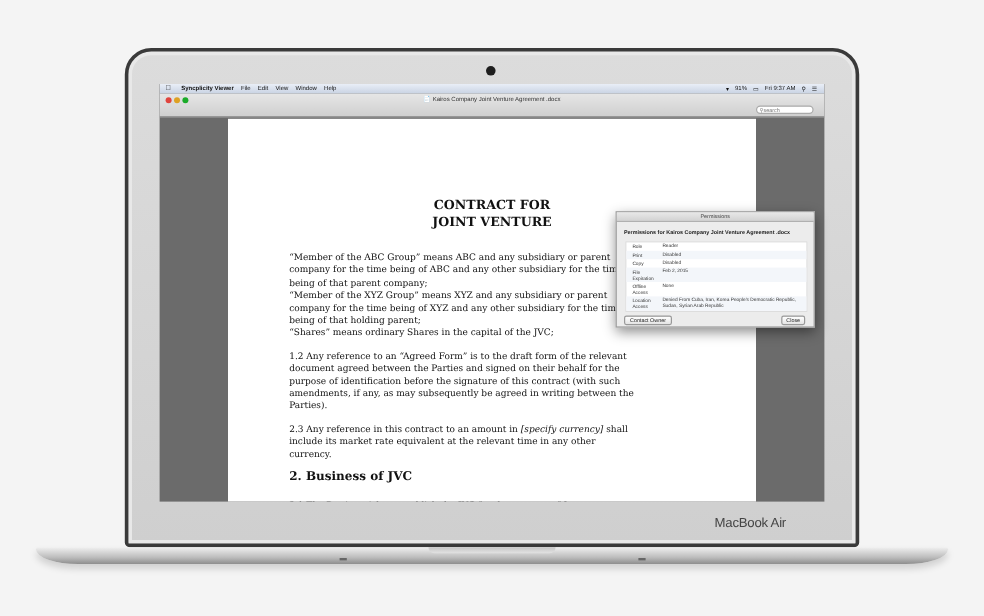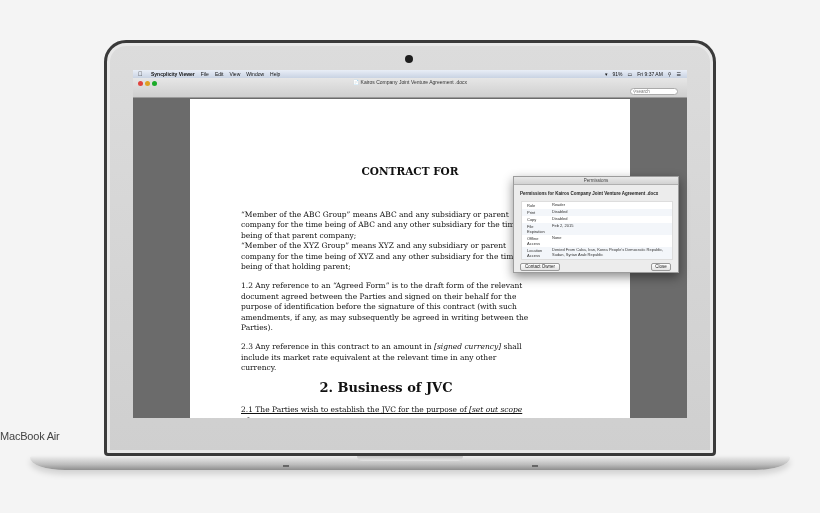--- a/index.html
+++ b/index.html
@@ -12,21 +12,21 @@
     border-radius: 22px 22px 4px 4px;
     background: linear-gradient(#dcdcdc, #cfcfcf);
     border: 3px solid #3a3a3a;
     box-shadow: inset 0 0 0 3px #e8e8e8;
   }
   .camera {
     position: absolute; left: 405px; top: 55px; width: 8px; height: 8px;
     border-radius: 50%; background: #1e1e1e;
   }
   .brand {
-    position: absolute; left: 0; width: 655px; top: 430px; text-align: left;
+    position: absolute; left: 0; width: 655px; top: 430px; text-align: right;
     font-size: 11px; color: #444; letter-spacing: -0.2px;
   }
   .base {
     position: absolute; left: 30px; top: 456px; width: 760px; height: 14px;
     border-radius: 2px 2px 40px 40px / 2px 2px 14px 14px;
     background: linear-gradient(#f0f0f0, #bdbdbd 60%, #8e8e8e);
     box-shadow: 0 4px 6px rgba(0,0,0,0.15);
   }
   .notch {
     position: absolute; left: 357px; top: 456px; width: 106px; height: 5px;
@@ -71,21 +71,21 @@
   }
   .heading {
     position: absolute; left: 0; width: 440px; top: 52px; text-align: center;
     font-weight: bold; font-size: 10.5px; line-height: 13.5px; margin-top: 14px;
   }
   .body {
     position: absolute; left: 51px; top: 111px; width: 290px;
     font-size: 7.5px; line-height: 10.4px;
   }
   .body p { margin-bottom: 9px; }
-  .h2 { font-weight: bold; font-size: 13px; margin: 8px 0 12px; text-align: center; }
+  .h2 { font-weight: bold; font-size: 10px; margin: 8px 0 12px; }
   .cut { text-decoration: underline; }
 
   
   .dialog {
     position: absolute; left: 513px; top: 176px; width: 166px; height: 97px;
     background: #ececec; border: 1px solid #9c9c9c;
     box-shadow: 0 4px 10px rgba(0,0,0,0.45);
     font-family: "Liberation Sans", sans-serif;
   }
   .dlg-title {
@@ -142,28 +142,30 @@
       <span>Kairos Company Joint Venture Agreement .docx</span>
     </div>
     <div class="search">
       <span>⚲</span><span>search</span>
     </div>
   </div>
 
   <div class="page">
     <div class="heading">
       <div>CONTRACT FOR</div>
+      <div>JOINT VENTURE</div>
     </div>
     <div class="body">
       <p>
         <span>“Member of the ABC Group” means ABC and any subsidiary or parent company for the time being of ABC and any other subsidiary for the time being of that parent company;</span><br>
         <span>“Member of the XYZ Group” means XYZ and any subsidiary or parent company for the time being of XYZ and any other subsidiary for the time being of that holding parent;</span><br>
+        <span>“Shares” means ordinary Shares in the capital of the JVC;</span>
       </p>
       <p>1.2 Any reference to an “Agreed Form” is to the draft form of the relevant document agreed between the Parties and signed on their behalf for the purpose of identification before the signature of this contract (with such amendments, if any, as may subsequently be agreed in writing between the Parties).</p>
-      <p><span>2.3 Any reference in this contract to an amount in </span><i>[signed currency]</i><span> shall include its market rate equivalent at the relevant time in any other currency.</span></p>
+      <p><span>2.3 Any reference in this contract to an amount in </span><i>[specify currency]</i><span> shall include its market rate equivalent at the relevant time in any other currency.</span></p>
       <div class="h2">2. Business of JVC</div>
       <p class="cut"><span>2.1 The Parties wish to establish the JVC for the purpose of </span><i>[set out scope of</i></p>
     </div>
   </div>
 </div>
 
 <div class="dialog">
   <div class="dlg-title">Permissions</div>
   <div class="dlg-head">Permissions for Kairos Company Joint Venture Agreement .docx</div>
   <div class="perm-table">

